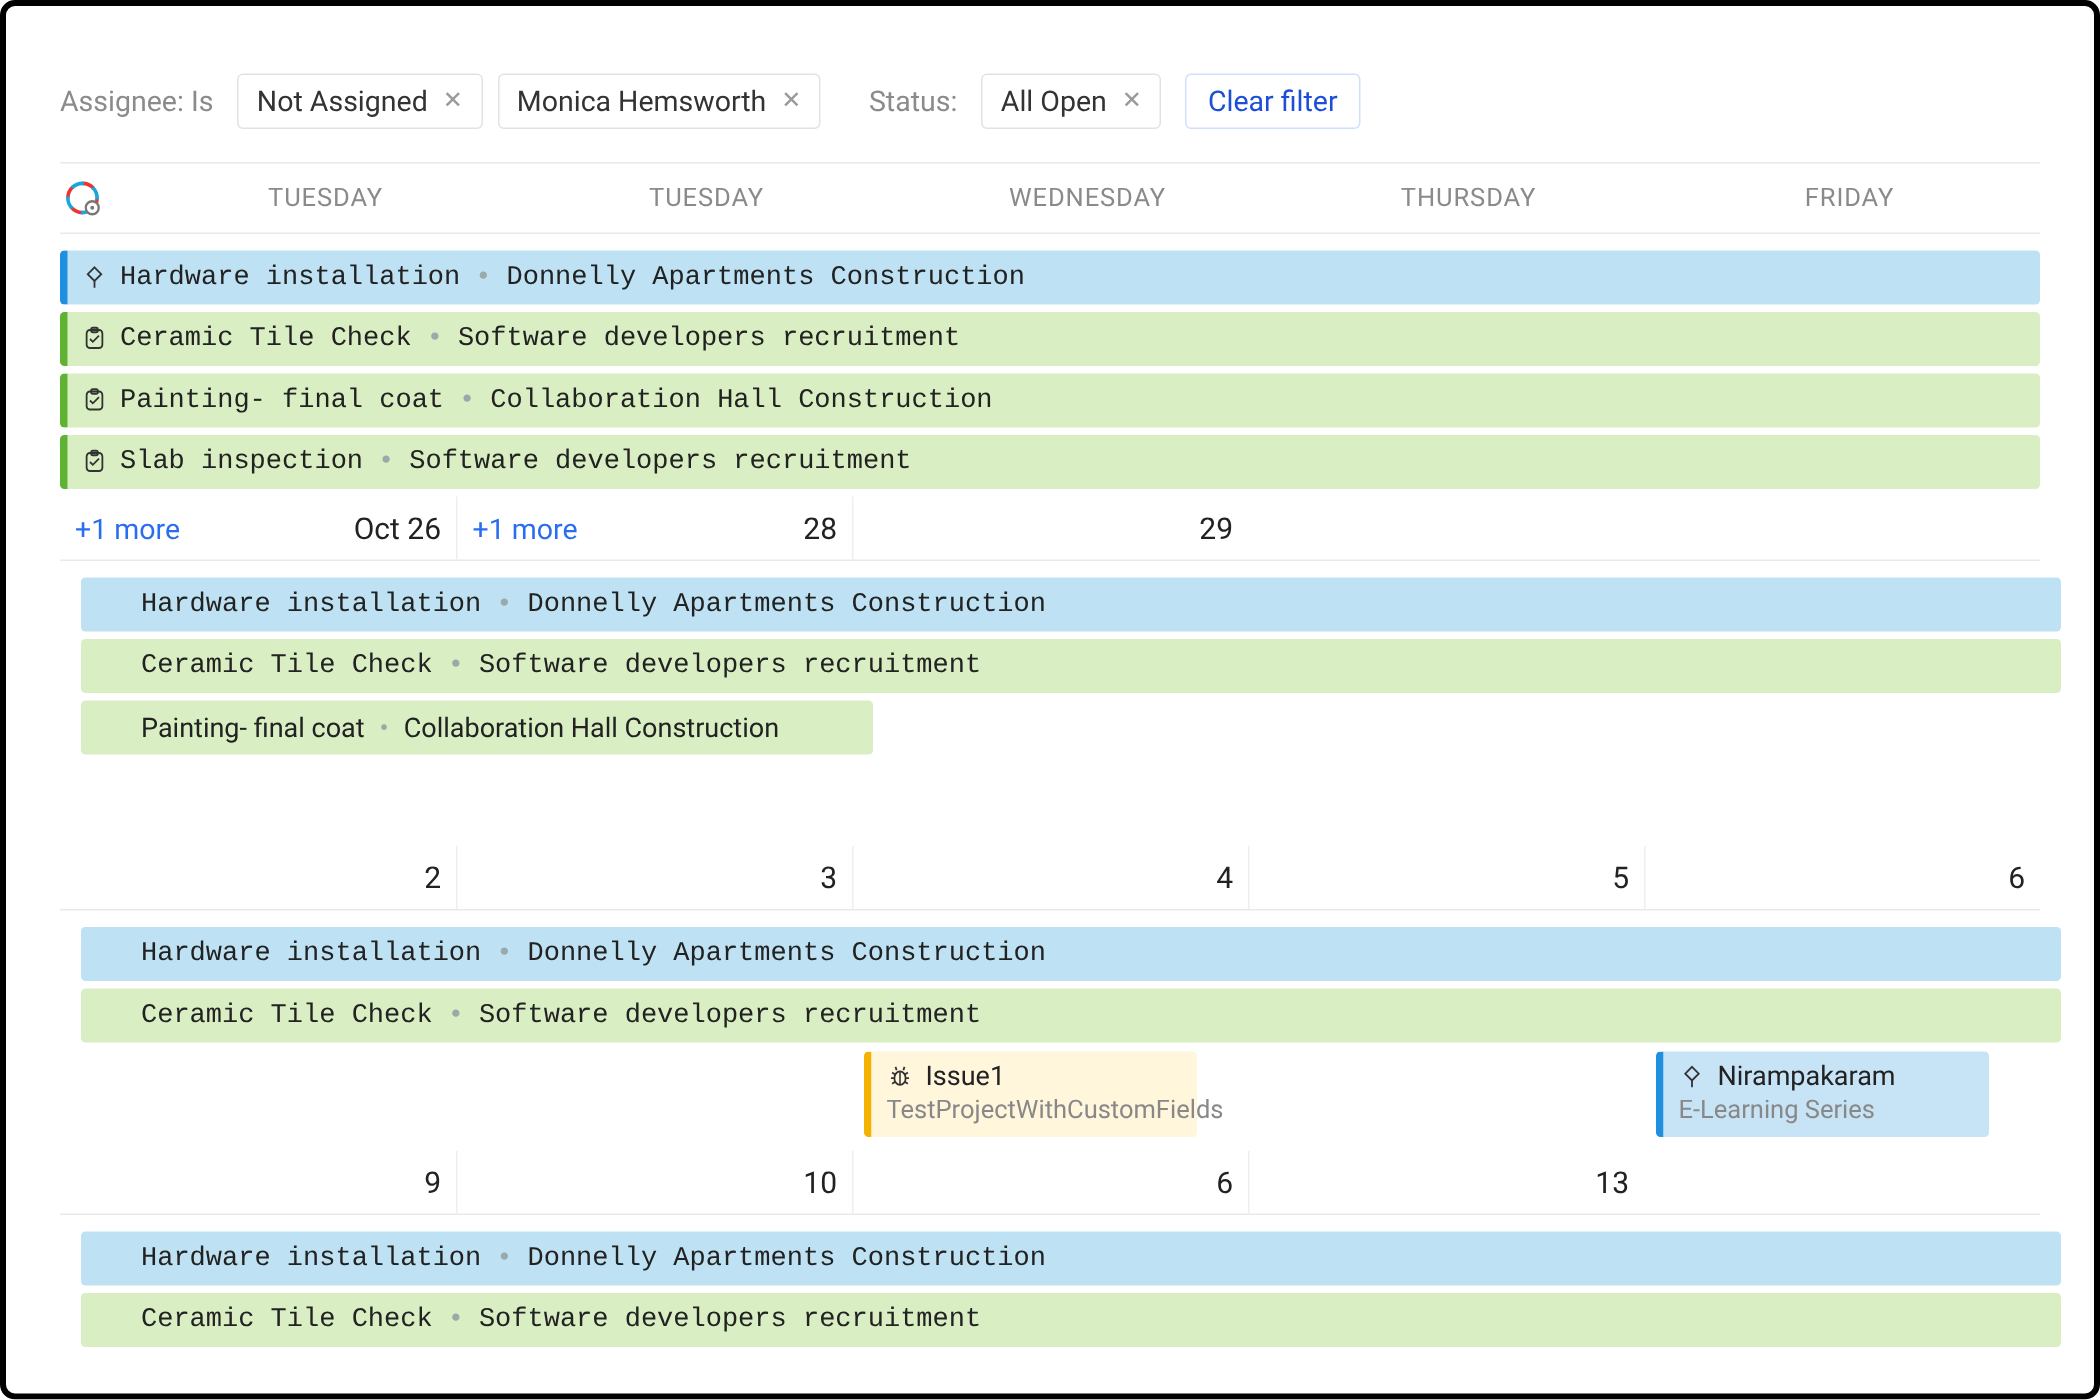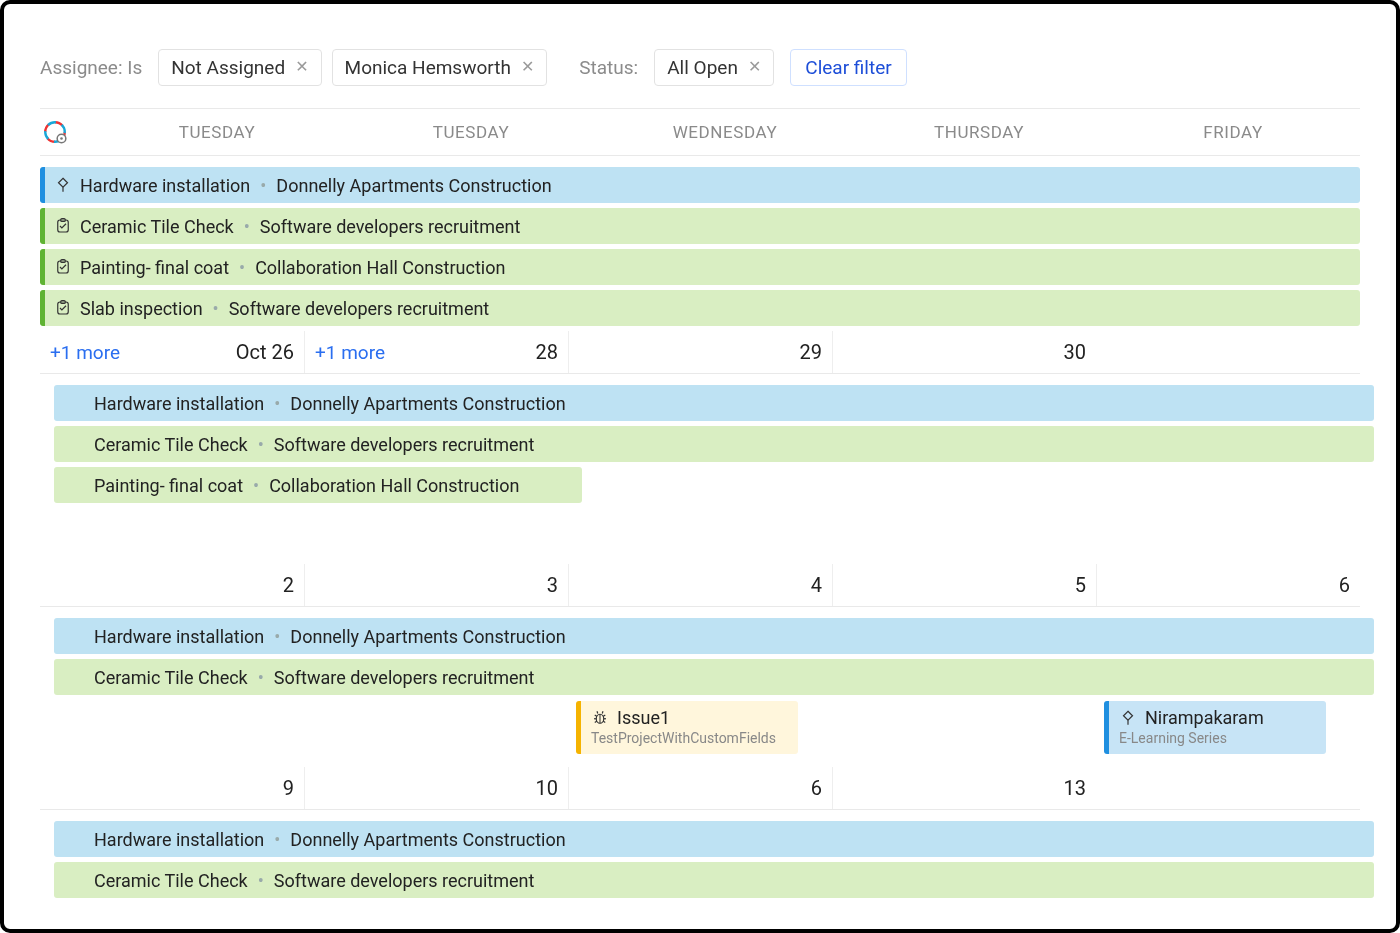--- a/index.html
+++ b/index.html
@@ -126,21 +126,21 @@
     background: #fff6dc;
     border-left: 5px solid #f5b301;
     border-radius: 3px;
     padding: 6px 12px 8px 10px;
     font-size: 18px;
   }
   .card-blue {
     background: #c7e4f6;
     border-left: 5px solid #1f8fe0;
   }
-  .card .sub { color: #888; font-size: 14px; margin-top: 2px; }
+  .card .sub { color: #888; font-size: 17px; margin-top: 2px; }
   .card-title-row { display:flex; align-items:center; gap:8px; }
 
   
   .date-row {
     display: grid;
     grid-template-columns: repeat(5, 1fr);
     height: 42px;
     align-items: center;
   }
   .date-cell {
@@ -152,21 +152,21 @@
     padding: 0 10px;
     font-size: 20px;
     color: #222;
   }
   .date-cell:first-child { border-left: none; }
   .date-cell .more { color: #2a6ef0; font-size: 19px; cursor: pointer; }
   .date-cell .num { margin-left: auto; }
 
   
   .w2 { width: calc(2/5 * 100%); }
-  .w5 { width: 100%; }
+  .w5 { width: 100%; font-family: Liberation Mono, monospace; }
 
   
   .indent { padding-left: 40px; }
 </style>
 </head>
 <body>
 
 <div class="frame">
 
   <div class="filter-bar">
@@ -254,23 +254,20 @@
           <div class="date-cell">
             <span class="more">+1 more</span>
             <span class="num">Oct 26</span>
           </div>
           <div class="date-cell">
             <span class="more">+1 more</span>
             <span class="num">28</span>
           </div>
           <div class="date-cell">
             <span class="num">29</span>
-          </div>
-          <div class="date-cell">
-            <span class="num">30</span>
           </div>
         </div>
       </div>
       <div class="slice">
         <div class="bars">
           <div class="bar bar-blue arrow-right arrow-left w5 indent" style="margin-left: 14px;">
             <span class="text">
               <span>Hardware installation</span>
               <span class="dot">•</span>
               <span class="proj">Donnelly Apartments Construction</span>

